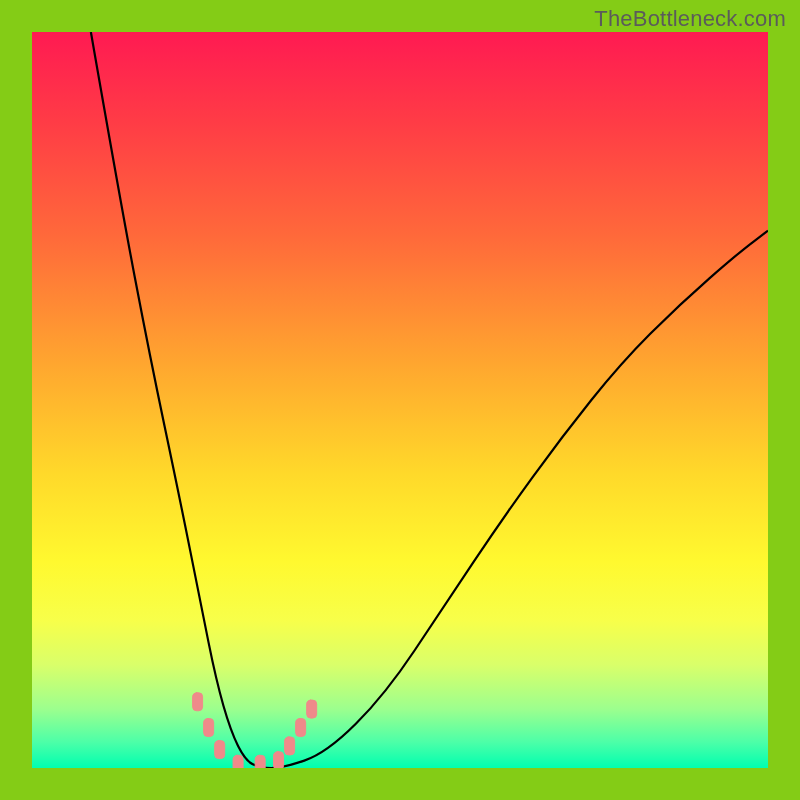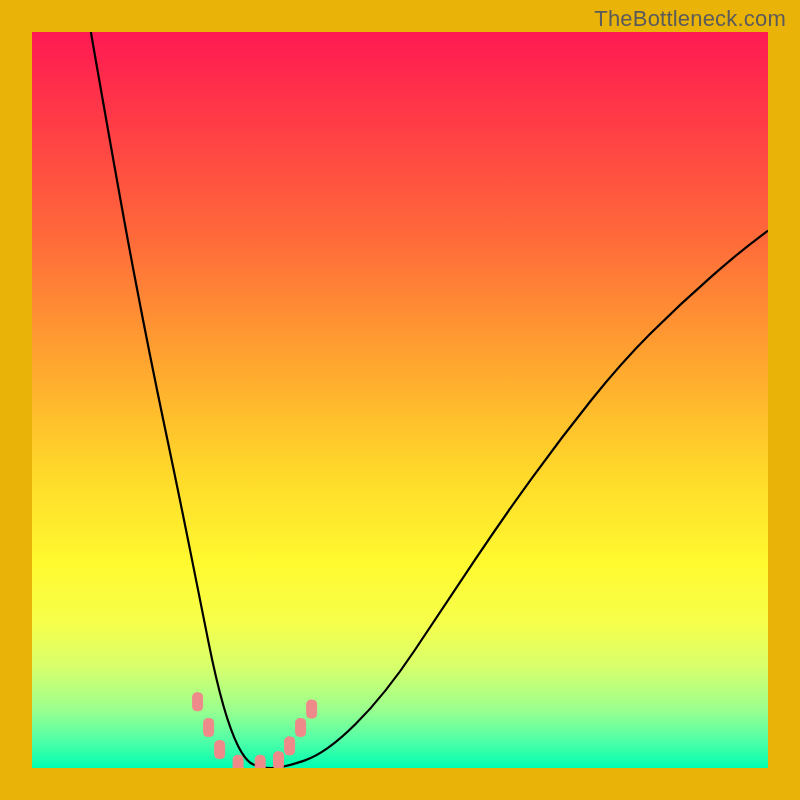--- a/index.html
+++ b/index.html
@@ -9,21 +9,21 @@
     height: 800px;
     background: #000;
     overflow: hidden;
   }
   .frame {
     position: absolute;
     top: 0;
     left: 0;
     width: 800px;
     height: 800px;
-    background: #eab308;
+    background: #84cc16;
   }
   .plot {
     position: absolute;
     top: 32px;
     left: 32px;
     width: 736px;
     height: 736px;
     overflow: hidden;
   }
   .gradient {

